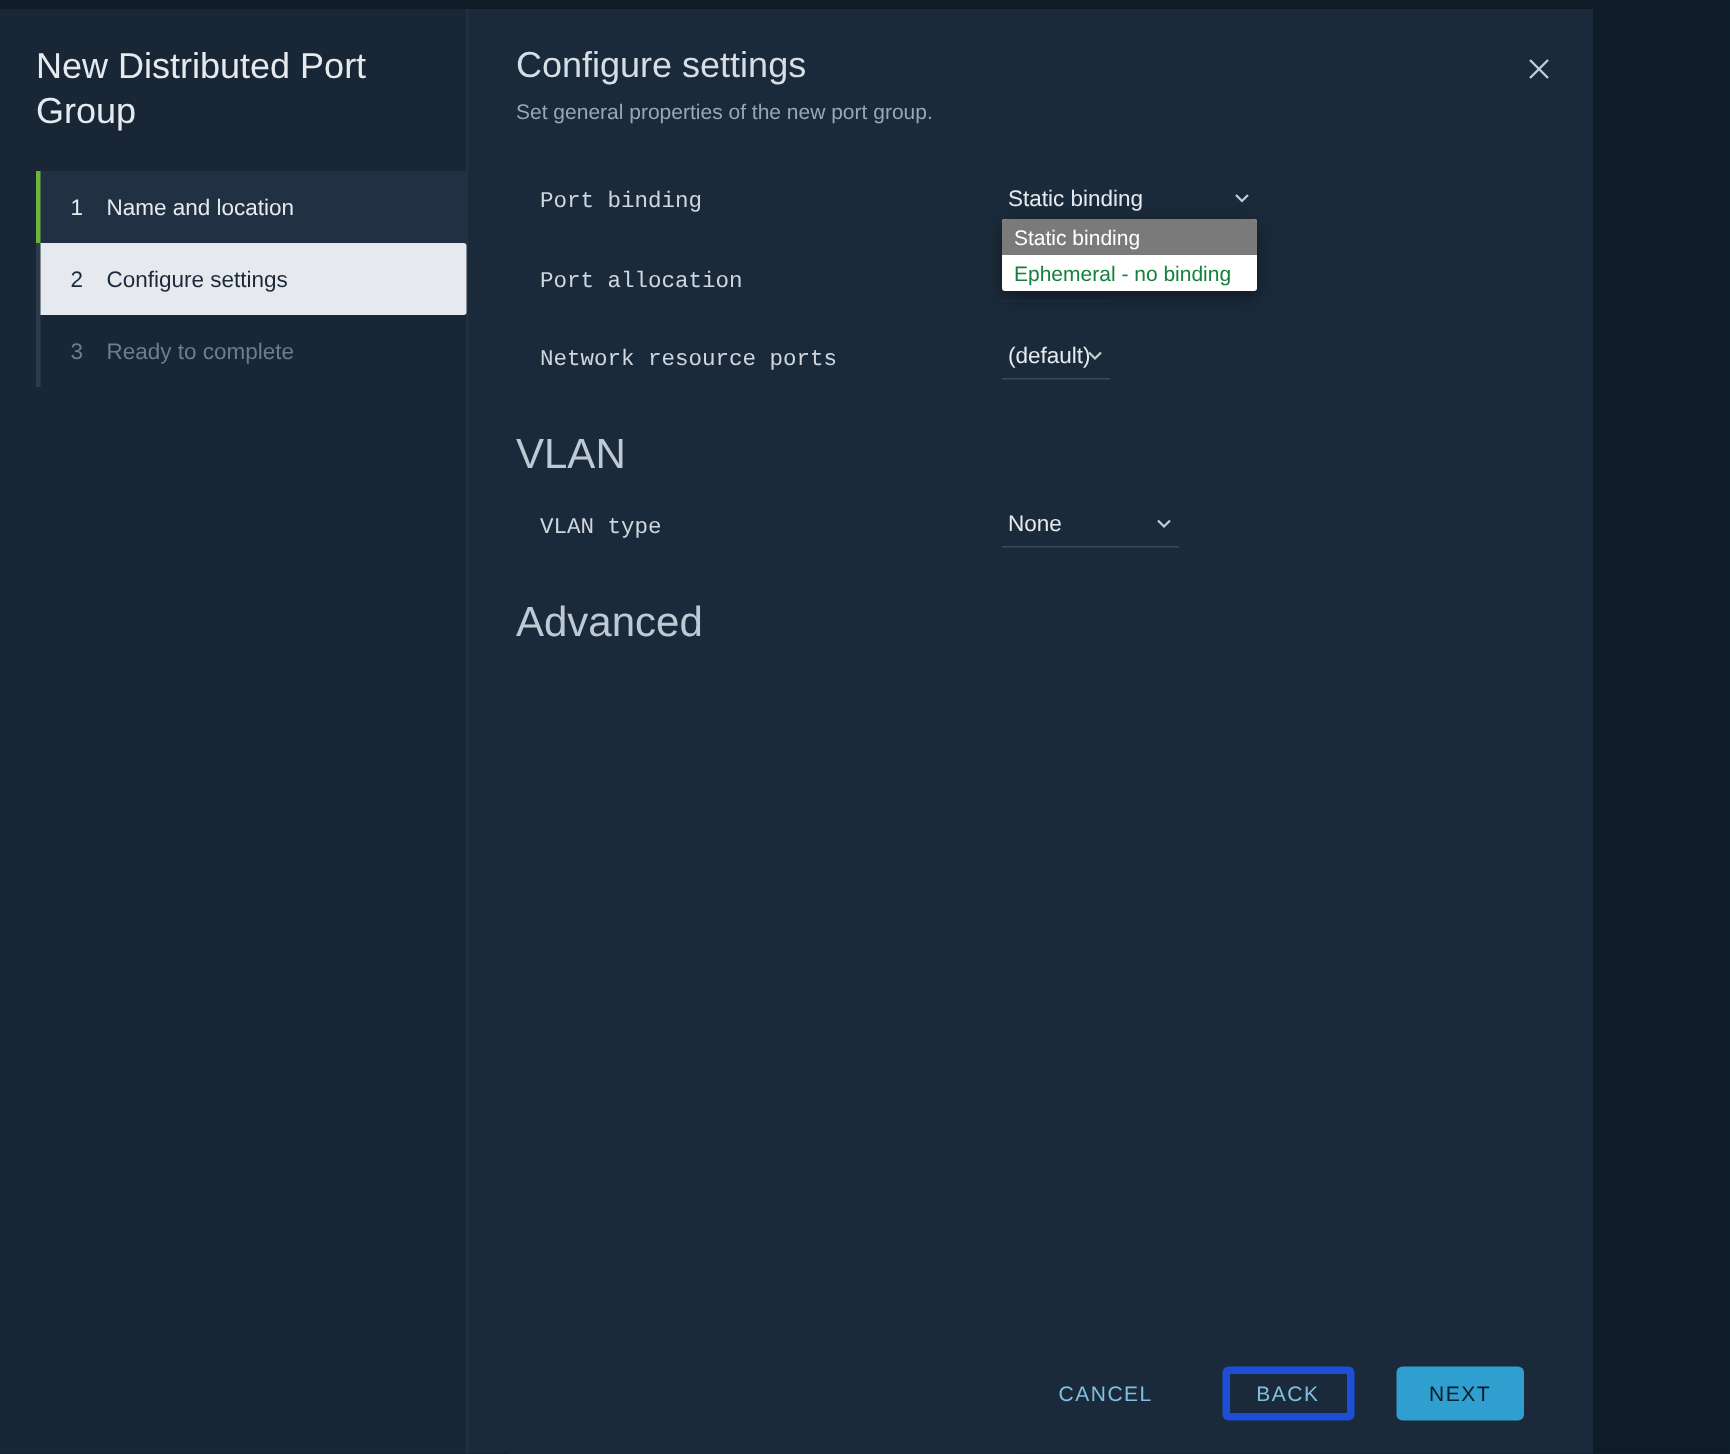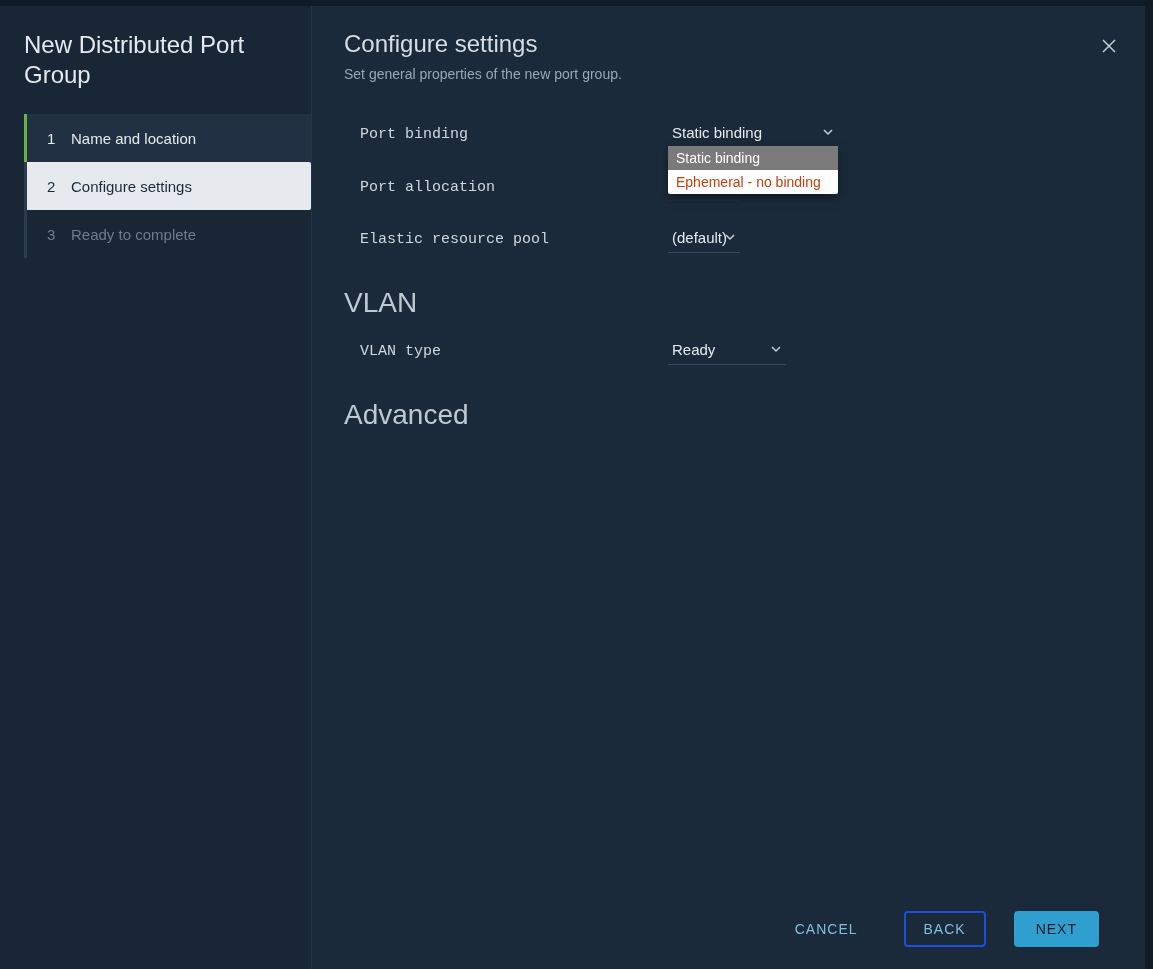--- a/index.html
+++ b/index.html
@@ -1,20 +1,20 @@
 <!DOCTYPE html>
 <html><head>
 <meta charset="utf-8">
 <style>
   * { box-sizing: border-box; margin: 0; padding: 0; }
   html, body { width: 1153px; height: 969px; font-family: "Segoe UI", Arial, sans-serif; background: #0f1b26; overflow: hidden; }
 
   .modal {
     position: absolute;
-    top: 6px; left: 0; width: 1145px; height: 963px;
+    top: 6px; left: 0; width: 1062px; height: 963px;
     background: #1b2a3a;
     display: flex;
   }
 
   
   .sidebar {
     width: 312px;
     background: #182635;
     padding: 24px 0 0 0;
     display: flex; flex-direction: column;
@@ -135,21 +135,21 @@
     width: 170px;
     background: #fff;
     border-radius: 2px;
     box-shadow: 0 4px 12px rgba(0,0,0,0.4);
     z-index: 10;
     overflow: hidden;
   }
   .dropdown-option {
     padding: 4px 8px;
     font-size: 14px;
-    color: #c2410c;
+    color: #15803d;
     cursor: pointer;
   }
   .dropdown-option.selected {
     background: #7a7a7a;
     color: #fff;
   }
 
   .section-heading {
     color: #bfc9d3;
     font-size: 28px;
@@ -190,21 +190,21 @@
     font-weight: 500;
   }
   .btn-cancel {
     background: transparent;
     color: #7fbfe0;
     border: none;
   }
   .btn-back {
     background: transparent;
     color: #7fbfe0;
-    border: 2px solid #1d4ed8;
+    border: 5px solid #1d4ed8;
   }
   .btn-next {
     background: #2f9fd0;
     color: #0d1b28;
     border: none;
     padding: 0 22px;
   }
 </style>
 </head>
 <body>
@@ -262,37 +262,37 @@
         <div class="form-label">Port allocation</div>
         <div class="form-control">
           <div class="select-box tiny" style="opacity:0.2">
             <span>Elastic</span>
           </div>
         </div>
       </div>
 
 
       <div class="form-row">
-        <div class="form-label">Elastic resource pool</div>
+        <div class="form-label">Network resource ports</div>
         <div class="form-control">
           <div class="select-box tiny">
             <span>(default)</span>
             <svg class="select-chevron" viewBox="0 0 12 12" fill="none" stroke="currentColor" stroke-width="1.5">
                 <polyline points="2,4 6,8 10,4"></polyline>
               </svg>
           </div>
         </div>
       </div>
 
       <div class="section-heading">VLAN</div>
       <div class="form-row">
         <div class="form-label">VLAN type</div>
         <div class="form-control">
           <div class="select-box small">
-            <span>Ready</span>
+            <span>None</span>
             <svg class="select-chevron" viewBox="0 0 12 12" fill="none" stroke="currentColor" stroke-width="1.5">
                 <polyline points="2,4 6,8 10,4"></polyline>
               </svg>
           </div>
         </div>
       </div>
 
       <div class="section-heading">Advanced</div>
     </div>
 

